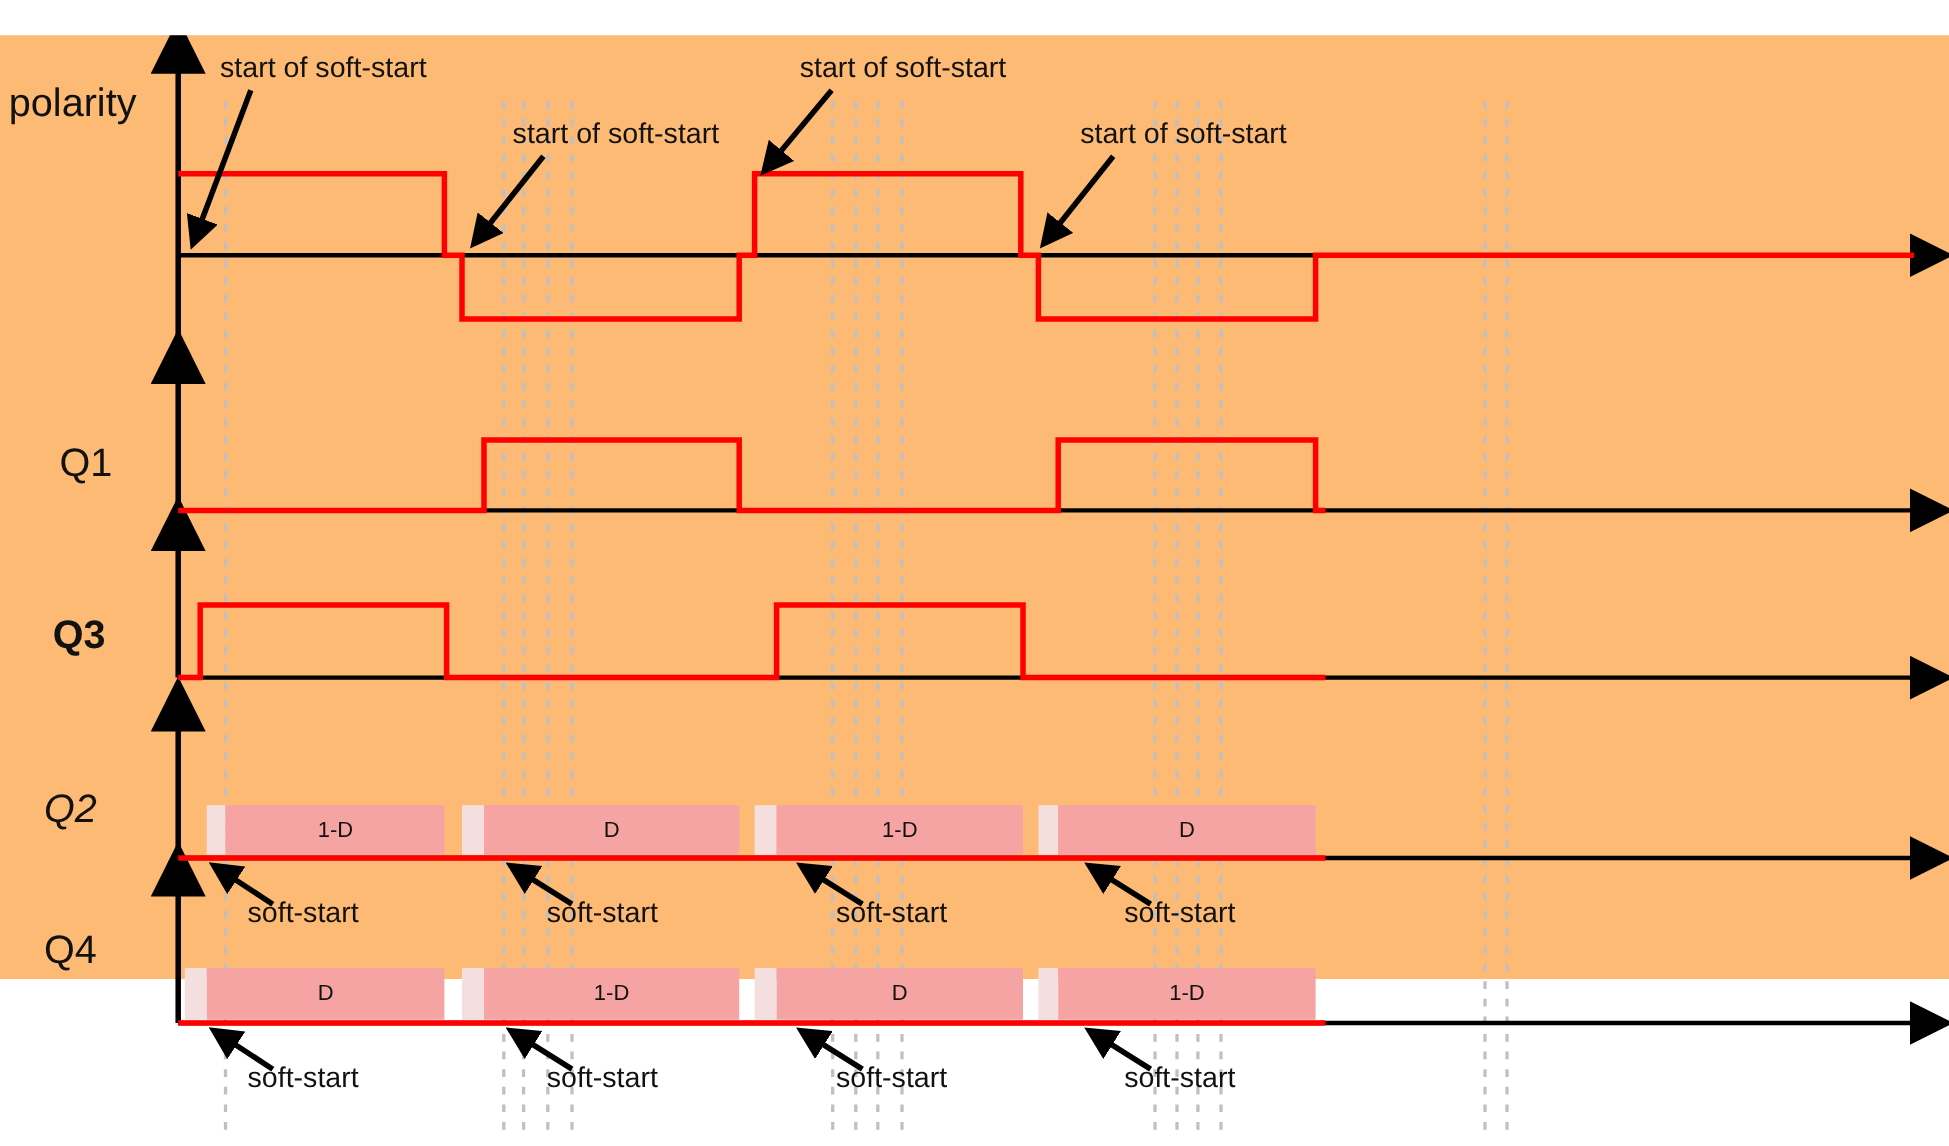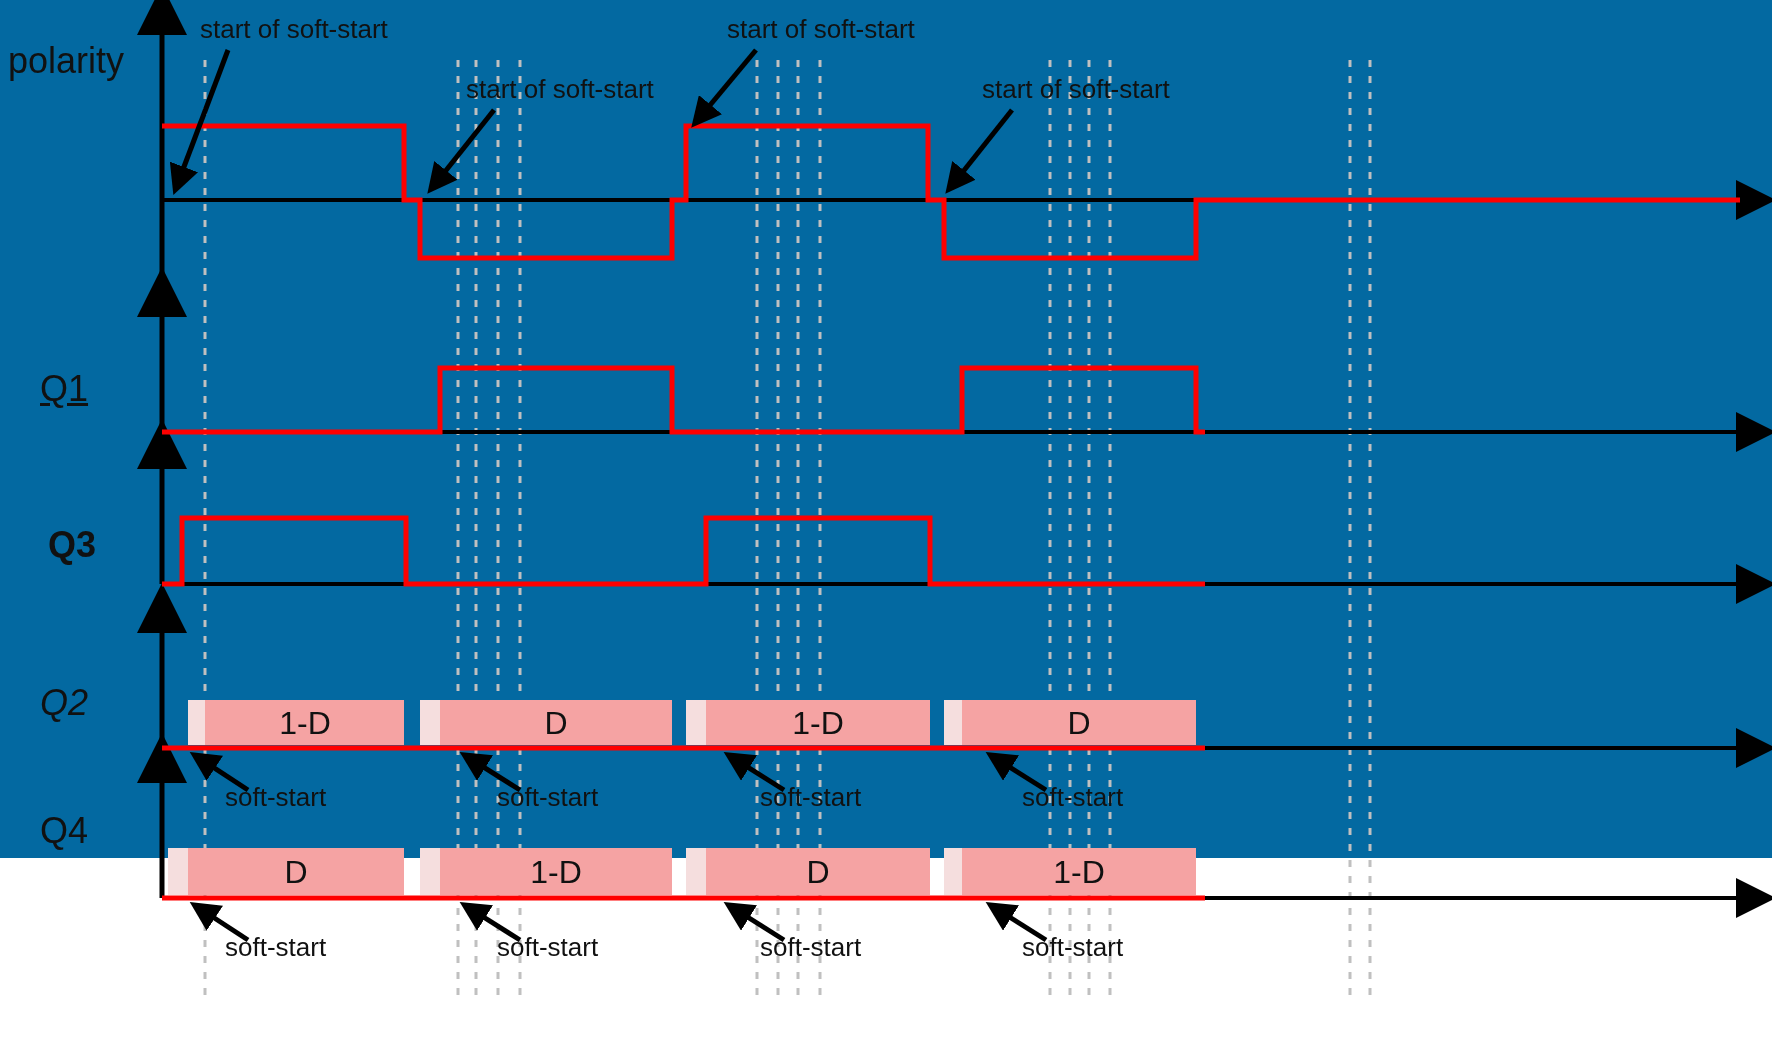--- a/index.html
+++ b/index.html
@@ -1,22 +1,22 @@
 <!DOCTYPE html>
 <html><head>
 <meta charset="utf-8">
 <style>
   html,body{margin:0;padding:0;background:#ffffff;}
   body{width:1772px;height:1042px;overflow:hidden;
        font-family:"Liberation Sans","DejaVu Sans",sans-serif;}
-  #stage{position:relative;width:1772px;height:858px;background:#0369a1;}
+  #stage{position:relative;width:1772px;height:858px;background:#fdba74;margin-top:32px;}
   svg#diagram{position:absolute;left:0;top:0;width:1772px;height:1042px;}
   .rowlabel{position:absolute;font-size:36px;color:#111;white-space:nowrap;}
   .anntext{position:absolute;font-size:26px;color:#111;white-space:nowrap;}
-  .bandlabel{position:absolute;font-size:32px;color:#111;white-space:nowrap;
+  .bandlabel{position:absolute;font-size:20px;color:#111;white-space:nowrap;
              transform:translate(-50%,-50%);}
 </style>
 </head>
 <body>
 
 <div id="stage">
 
   <svg id="diagram" viewBox="0 0 1772 1042" xmlns="http://www.w3.org/2000/svg">
     <defs>
       <marker id="axarrow" markerWidth="10" markerHeight="10" refX="1" refY="5" orient="auto" markerUnits="strokeWidth">
@@ -91,21 +91,21 @@
         <line x1="1046" y1="790" x2="992" y2="756" stroke="#000" stroke-width="5" marker-end="url(#annarrow)"></line>
         <line x1="248" y1="940" x2="196" y2="906" stroke="#000" stroke-width="5" marker-end="url(#annarrow)"></line>
         <line x1="520" y1="940" x2="466" y2="906" stroke="#000" stroke-width="5" marker-end="url(#annarrow)"></line>
         <line x1="784" y1="940" x2="730" y2="906" stroke="#000" stroke-width="5" marker-end="url(#annarrow)"></line>
         <line x1="1046" y1="940" x2="992" y2="906" stroke="#000" stroke-width="5" marker-end="url(#annarrow)"></line>
       </g>
   </svg>
 
   <div id="labels">
       <div class="rowlabel" style="left: 8px; top: 40px;">polarity</div>
-      <div class="rowlabel" style="left: 40px; top: 368px; text-decoration: underline;">Q1</div>
+      <div class="rowlabel" style="left: 54px; top: 368px;">Q1</div>
       <div class="rowlabel" style="left: 48px; top: 524px; font-weight: bold;">Q3</div>
       <div class="rowlabel" style="left: 40px; top: 682px; font-style: italic;">Q2</div>
       <div class="rowlabel" style="left: 40px; top: 810px;">Q4</div>
     </div>
   <div id="anntexts">
       <div class="anntext" style="left: 200px; top: 14px;">start of soft-start</div>
       <div class="anntext" style="left: 466px; top: 74px;">start of soft-start</div>
       <div class="anntext" style="left: 727px; top: 14px;">start of soft-start</div>
       <div class="anntext" style="left: 982px; top: 74px;">start of soft-start</div>
       <div class="anntext" style="left: 225px; top: 782px;">soft-start</div>

